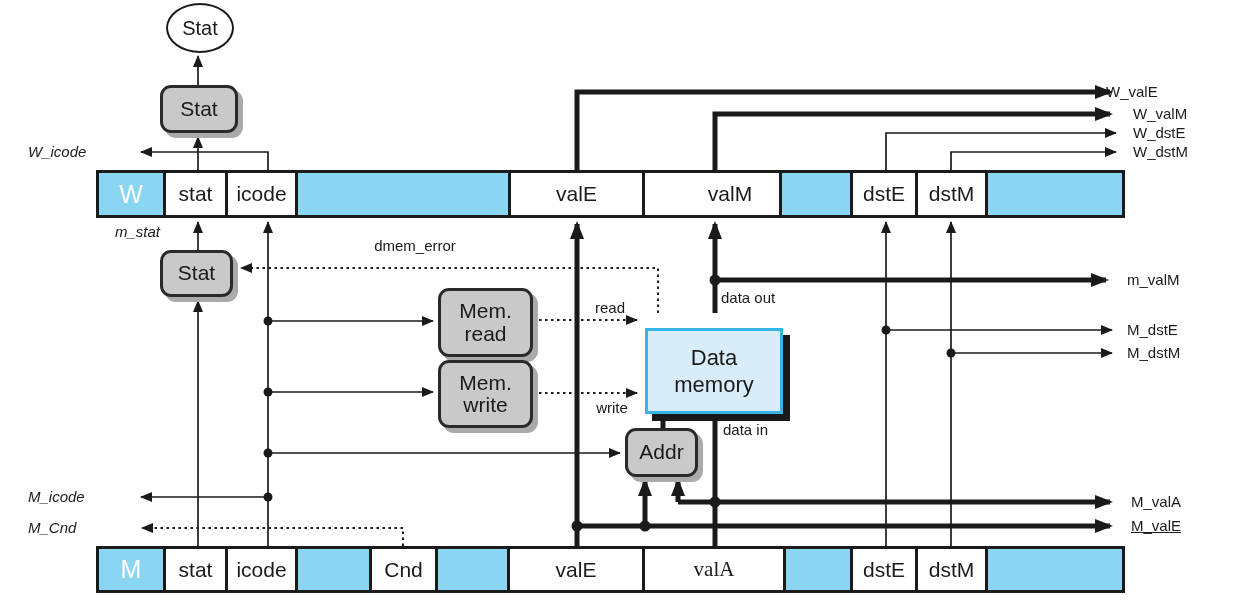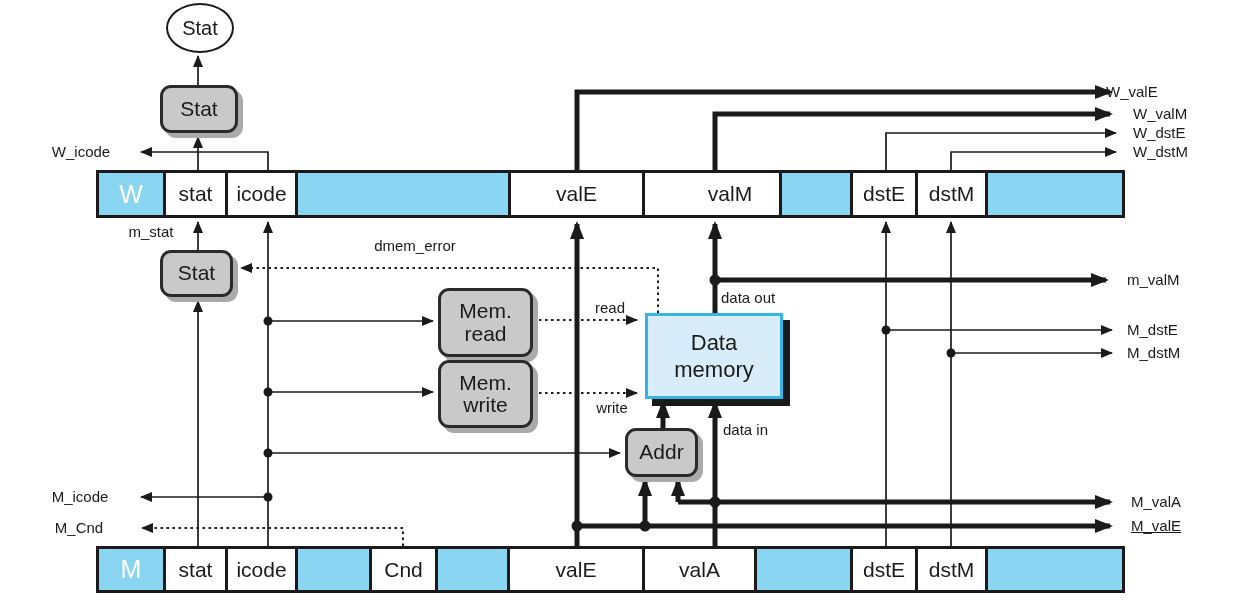--- a/index.html
+++ b/index.html
@@ -31,21 +31,21 @@
     position:absolute;background:#ffffff;border:2px solid #1a1a1a;border-radius:50%;
     box-sizing:border-box;display:flex;align-items:center;justify-content:center;
     font-size:20px;z-index:3;
   }
   .mem{
     position:absolute;background:#d8edf9;border:3px solid #35b4e6;
     box-sizing:border-box;display:flex;flex-direction:column;align-items:center;justify-content:center;
     font-size:22px;line-height:1.25;z-index:3;box-shadow:7px 7px 0 #1a1a1a;
   }
   .sig{position:absolute;font-size:15px;white-space:nowrap;z-index:4;}
-  .sig.r{text-align:center;}
+  .sig.r{text-align:left;font-style:italic;}
 </style>
 </head>
 <body>
 
 <div id="stage">
 
   <svg id="wires" width="1236" height="612" viewBox="0 0 1236 612">
     <defs>
       <marker id="athin" markerUnits="userSpaceOnUse" markerWidth="12" markerHeight="10" refX="11" refY="5" orient="auto">
         <path d="M0,0 L12,5 L0,10 z" fill="#1a1a1a"></path>
@@ -118,21 +118,21 @@
     <div class="cell" style="left:751px;width:68px;">dstE</div>
     <div class="cell" style="left:816px;width:73px;">dstM</div>
   </div>
 
   <div class="reg" style="top:546px;height:47px;">
     <div class="tag" style="left:0;width:64px;">M</div>
     <div class="cell" style="left:64px;width:65px;">stat</div>
     <div class="cell" style="left:126px;width:73px;">icode</div>
     <div class="cell" style="left:270px;width:69px;">Cnd</div>
     <div class="cell" style="left:408px;width:138px;">valE</div>
-    <div class="cell" style="left:543px;width:115px;">valA</div>
+    <div class="cell" style="left:543px;width:144px;font-family:Liberation Serif, serif;">valA</div>
     <div class="cell" style="left:751px;width:68px;">dstE</div>
     <div class="cell" style="left:816px;width:73px;">dstM</div>
   </div>
 
   <div class="oval" style="left:166px;top:3px;width:68px;height:50px;">Stat</div>
 
   <div class="unit" style="left:160px;top:85px;width:78px;height:48px;">Stat</div>
 
   <div class="unit" style="left:160px;top:250px;width:73px;height:47px;">Stat</div>
 
@@ -141,21 +141,21 @@
     <span>read</span>
   </div>
 
   <div class="unit" style="left:438px;top:360px;width:95px;height:68px;">
     <span>Mem.</span>
     <span>write</span>
   </div>
 
   <div class="unit" style="left:625px;top:428px;width:73px;height:49px;">Addr</div>
 
-  <div class="mem" style="left:645px;top:313px;width:138px;height:86px;">
+  <div class="mem" style="left:645px;top:328px;width:138px;height:86px;">
     <span>Data</span>
     <span>memory</span>
   </div>
 
   <div class="sig" style="left:1106px;top:83px;">W_valE</div>
   <div class="sig" style="left:1133px;top:105px;text-align:right;">W_valM</div>
   <div class="sig" style="left:1133px;top:124px;">W_dstE</div>
   <div class="sig" style="left:1133px;top:143px;">W_dstM</div>
   <div class="sig" style="left:1127px;top:271px;">m_valM</div>
   <div class="sig" style="left:1127px;top:321px;">M_dstE</div>

